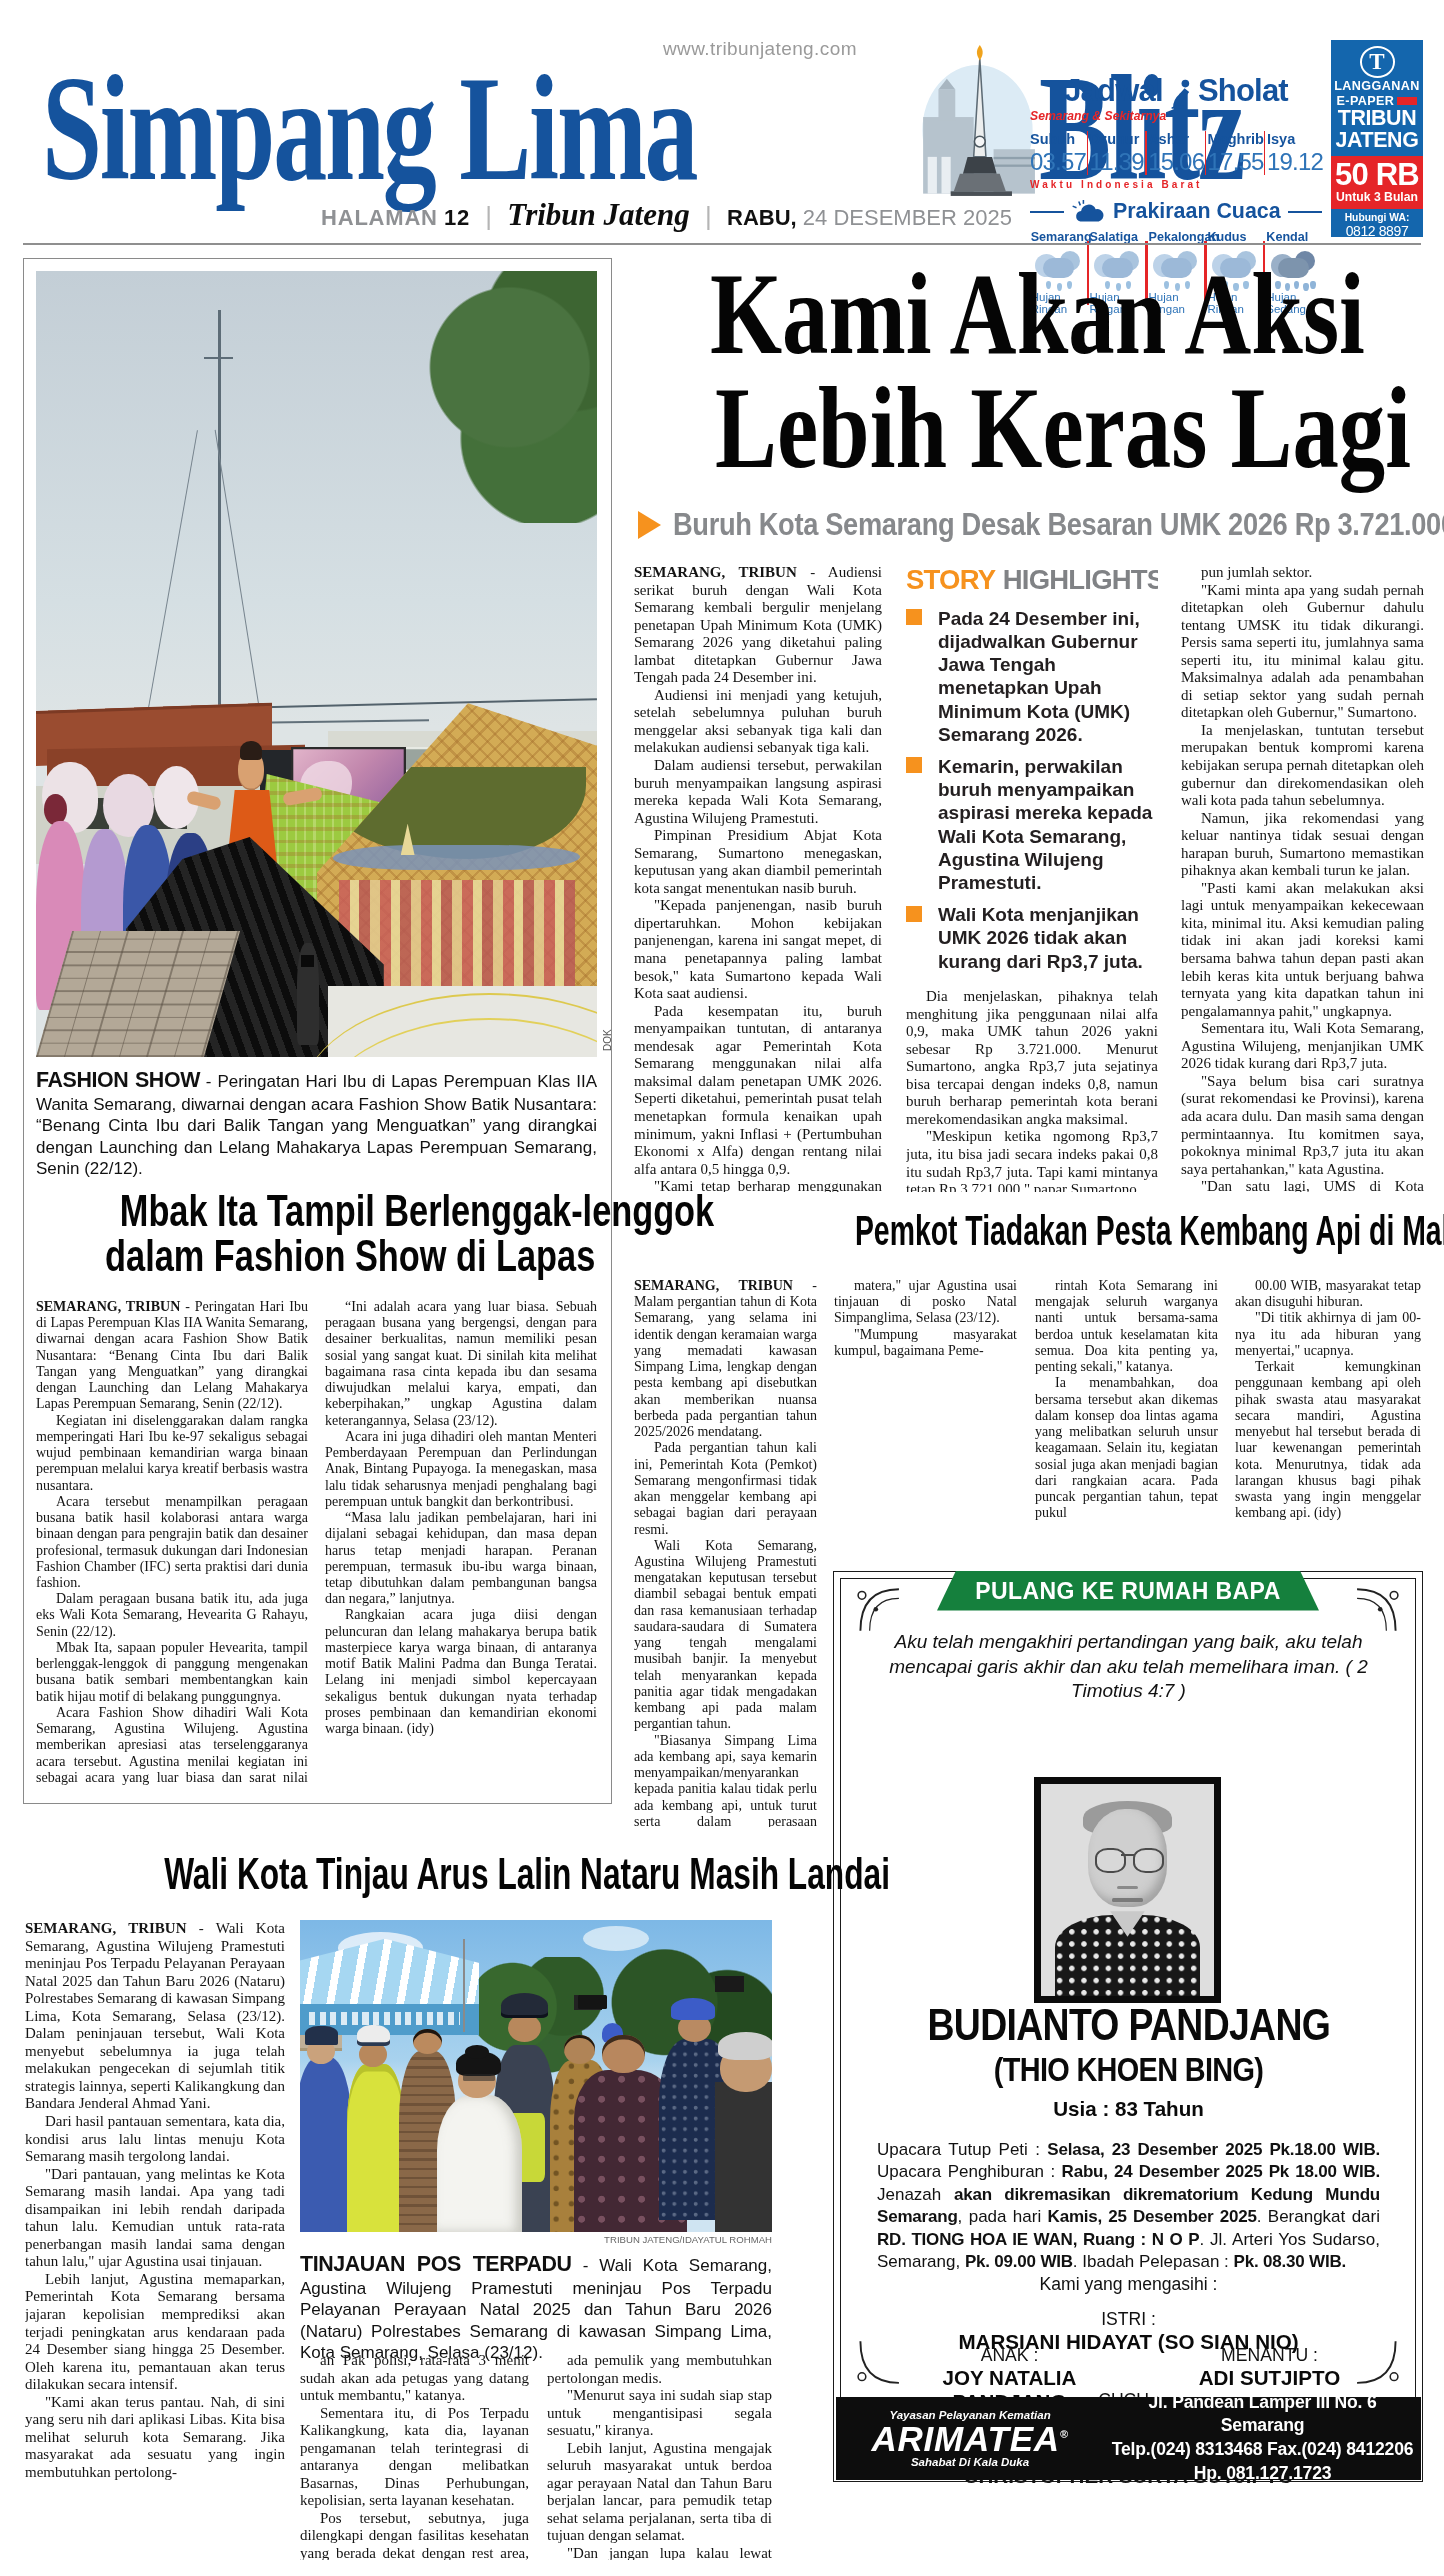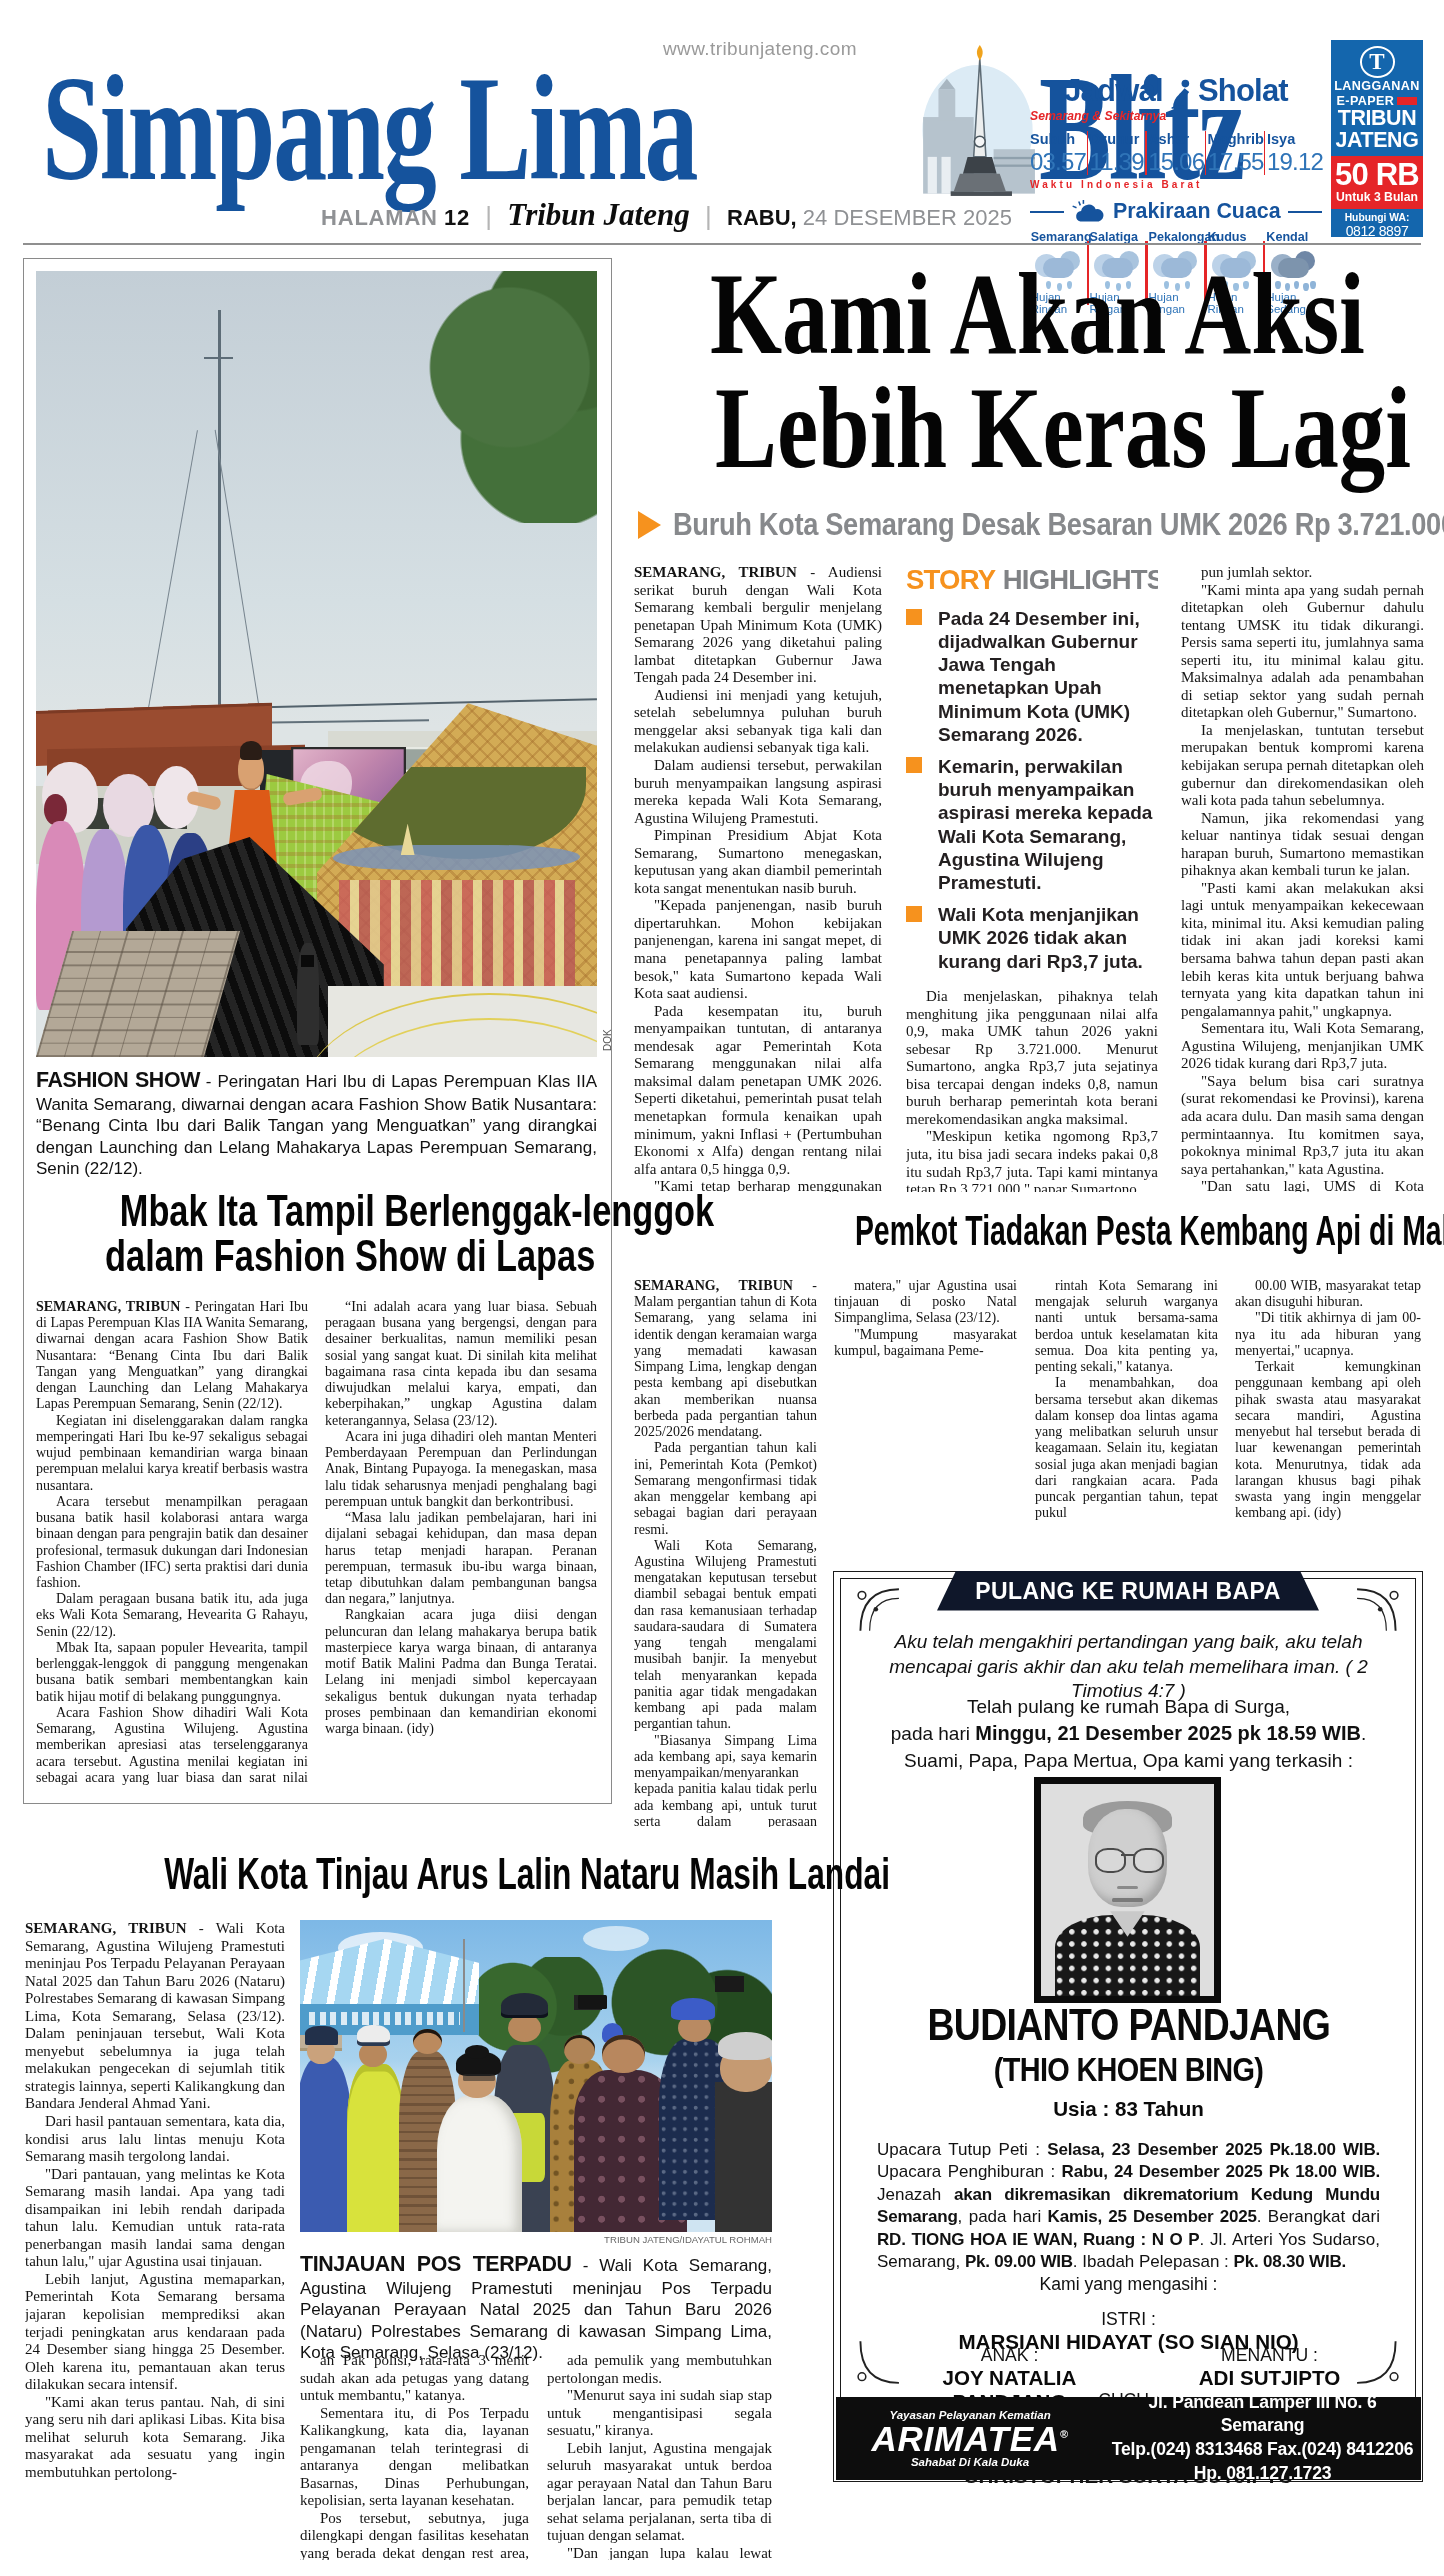--- a/index.html
+++ b/index.html
@@ -88,21 +88,21 @@
   
   .caption{font-family:"Liberation Sans",sans-serif;font-size:17px;line-height:1.26;text-align:justify;color:#111;}
   .caption b{font-size:21.4px;letter-spacing:-0.4px;}
   .credit{font-size:9.6px;color:#666;text-align:right;font-family:"Liberation Sans",sans-serif;}
   
   .leftbox{border:1.5px solid #8a8a8a;background:#fff;}
   .dok{position:absolute;transform:rotate(-90deg);transform-origin:left top;font-size:10px;color:#555;}
   
   .obit{border:1.5px solid #1a1a1a;background:#fff;}
   .obit-inner{position:absolute;left:6.1px;top:6.1px;right:6.1px;bottom:6.1px;border:0.8px solid #1a1a1a;}
-  .obit-banner{position:absolute;left:50%;transform:translateX(-50%);top:-1.5px;width:382px;height:40px;background:#0f172a;
+  .obit-banner{position:absolute;left:50%;transform:translateX(-50%);top:-1.5px;width:382px;height:40px;background:#15803d;
     color:#fff;font-weight:bold;font-size:23px;text-align:center;line-height:40px;letter-spacing:0.4px;
     clip-path:polygon(5% 0,95% 0,100% 100%,88% 100%,12% 100%,0 100%);}
   .obit-center{text-align:center;}
   .obit-verse{font-style:italic;font-size:19px;line-height:1.3;color:#111;}
   .obit-line{font-size:19px;color:#111;margin-top:4.6px;}
   .obit-line b{font-size:20px;}
   .portrait-frame{border:7.6px solid #0b0b0b;background:#e3e3e3;position:relative;overflow:hidden;}
   .obit-name{font-size:44px;font-weight:bold;letter-spacing:-0.8px;color:#0a0a0a;}
   .obit-alias{font-size:34px;font-weight:bold;letter-spacing:-0.8px;color:#0a0a0a;}
   .obit-usia{font-size:20.6px;font-weight:bold;color:#0a0a0a;}
@@ -513,25 +513,20 @@
     <svg class="corner" style="right:10.7px;bottom:92px;transform:scale(-1,-1);" viewBox="0 0 74 74">
       <path d="M70,8 Q20,8 20,62" fill="none" stroke="#222" stroke-width="2.5"></path>
       <circle cx="22" cy="16" r="5" fill="none" stroke="#222" stroke-width="2"></circle>
     </svg>
 
     <div class="obit-banner">PULANG KE RUMAH BAPA</div>
 
     <div class="obit-center abs" style="left:31px;top:58px;width:527px;">
       <div class="obit-verse">Aku telah mengakhiri pertandingan yang baik, aku telah mencapai garis akhir dan aku telah memelihara iman. ( 2 Timotius 4:7 )</div>
     </div>
-    <div class="obit-center abs" style="left:31px;top:119px;width:527px;">
-      <div class="obit-line">Telah pulang ke rumah Bapa di Surga,</div>
-      <div class="obit-line"><span>pada hari </span><b>Minggu, 21 Desember 2025 pk 18.59 WIB</b><span>.</span></div>
-      <div class="obit-line">Suami, Papa, Papa Mertua, Opa kami yang terkasih  :</div>
-    </div>
 
     <div class="portrait-frame abs" style="left:200px;top:205px;width:173px;height:212px;">
       <div style="position:absolute;inset:0;background:#dedede;"></div>
       <div style="position:absolute;left:24%;top:8%;width:52%;height:16%;background:#9b9b9b;border-radius:50% 50% 30% 30%;"></div>
       <div style="position:absolute;left:27%;top:12%;width:46%;height:46%;background:#cfcfcf;border-radius:46% 46% 42% 42%;box-shadow:inset -4.6px -6.1px 9.2px rgba(120,120,120,.5);"></div>
       <div style="position:absolute;left:31%;top:30%;width:16%;height:10%;border:2.3px solid #4a4a4a;border-radius:40%;background:rgba(255,255,255,.2);"></div>
       <div style="position:absolute;left:53%;top:30%;width:16%;height:10%;border:2.3px solid #4a4a4a;border-radius:40%;background:rgba(255,255,255,.2);"></div>
       <div style="position:absolute;left:46.5%;top:33%;width:7%;height:2.3px;background:#4a4a4a;"></div>
       <div style="position:absolute;left:44%;top:48%;width:12%;height:3.1px;background:#8a8a8a;border-radius:1.5px;"></div>
       <div style="position:absolute;left:41%;top:54%;width:18%;height:3.1px;background:#7a7a7a;border-radius:1.5px;"></div>

